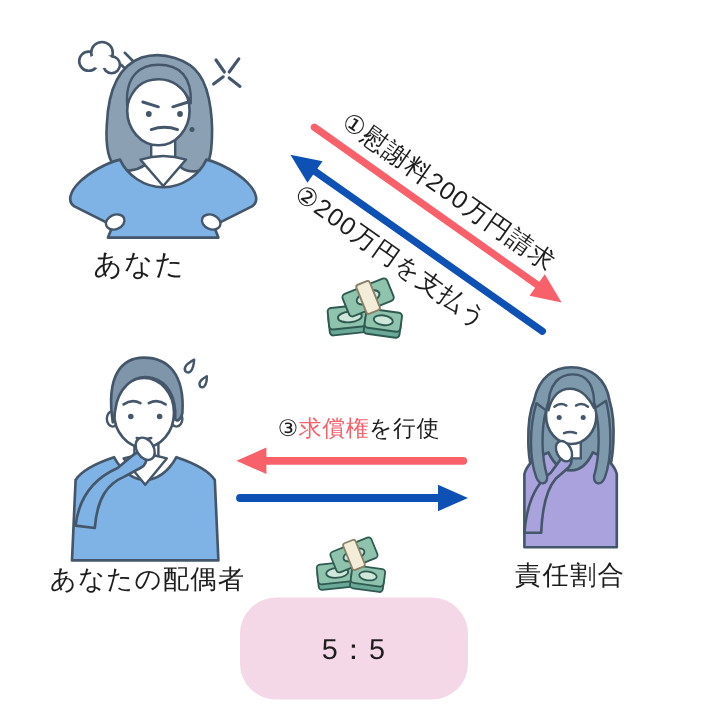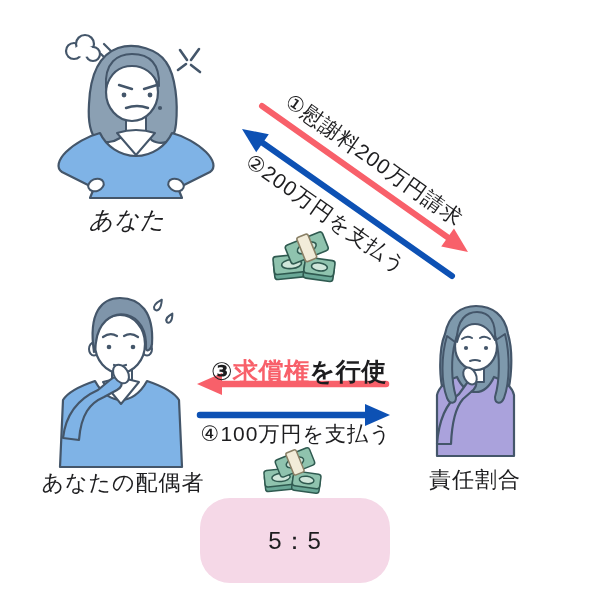--- a/index.html
+++ b/index.html
@@ -9,21 +9,21 @@
     color:#1d1d1f;overflow:hidden;
   }
   .art{position:absolute;left:0;top:0;}
   .txt{
     position:absolute;transform:translate(-50%,-50%);
     white-space:nowrap;color:#1d1d1f;letter-spacing:1px;
   }
   .rot35{transform:translate(-50%,-50%) rotate(35.2deg);}
   .arrow-label{font-size:21px;}
   .fig-label{font-size:22px;}
-  .step3{font-size:25px;font-weight:bold;letter-spacing:0.5px;margin-top:14px;}
+  .step3{font-size:19px;font-weight:normal;letter-spacing:0.5px;}
   .step3 .hl{color:#f8606a;}
   .step4{font-size:21px;}
   .ratio-box{
     position:absolute;left:200px;top:498px;width:190px;height:85px;
     background:#f5d8e7;border-radius:30px;
     display:flex;flex-direction:row;align-items:center;justify-content:center;gap:5px;
   }
   .ratio-line1{font-size:24px;letter-spacing:1px;}
   .ratio-line2{font-size:22px;letter-spacing:1px;}
 </style>
@@ -181,23 +181,22 @@
 
     <use href="#money" transform="translate(263,446) scale(0.92)"></use>
   </svg>
 
   <div class="txt rot35 arrow-label" style="left:374px;top:160px;">①慰謝料200万円請求</div>
 
   <div class="txt rot35 arrow-label" style="left:326px;top:214px;">②200万円を支払う</div>
 
   <div class="txt step3" style="left:299px;top:357px;"><span>③</span><span class="hl">求償権</span><span>を行使</span></div>
 
-  <div class="txt step4" style="left:296px;top:434px;">④100万円を支払う</div>
-
-  <div class="txt fig-label" style="left:127px;top:220px;font-size:24px;font-style:italic;">あなた</div>
+
+  <div class="txt fig-label" style="left:116px;top:220px;font-size:24px;">あなた</div>
 
   <div class="txt fig-label" style="left:123px;top:483px;">あなたの配偶者</div>
 
   <div class="txt fig-label" style="left:475px;top:480px;">責任割合</div>
 
   <div class="ratio-box">
     <div class="ratio-line1">5：5</div>
   </div>
 
 </div>

